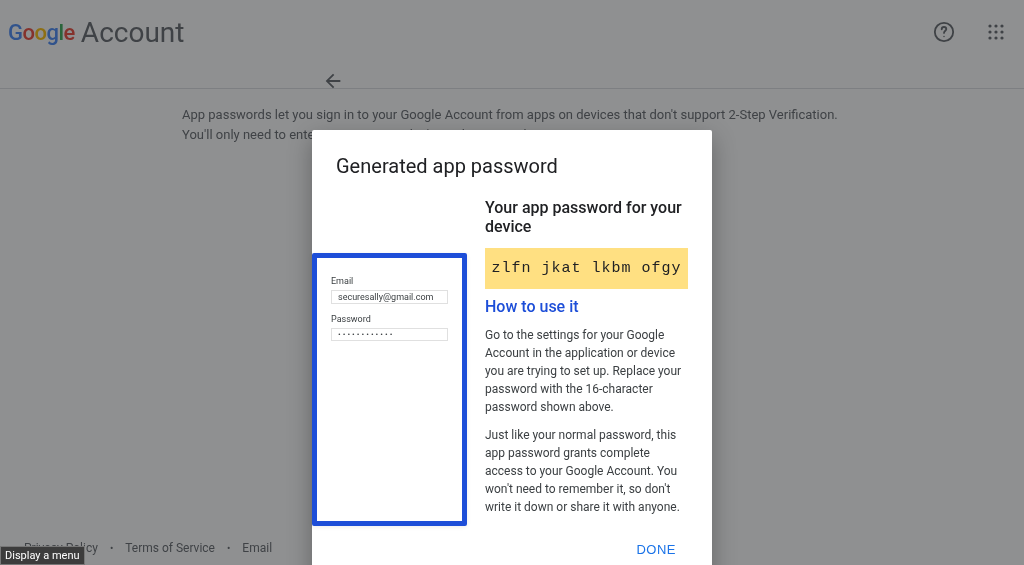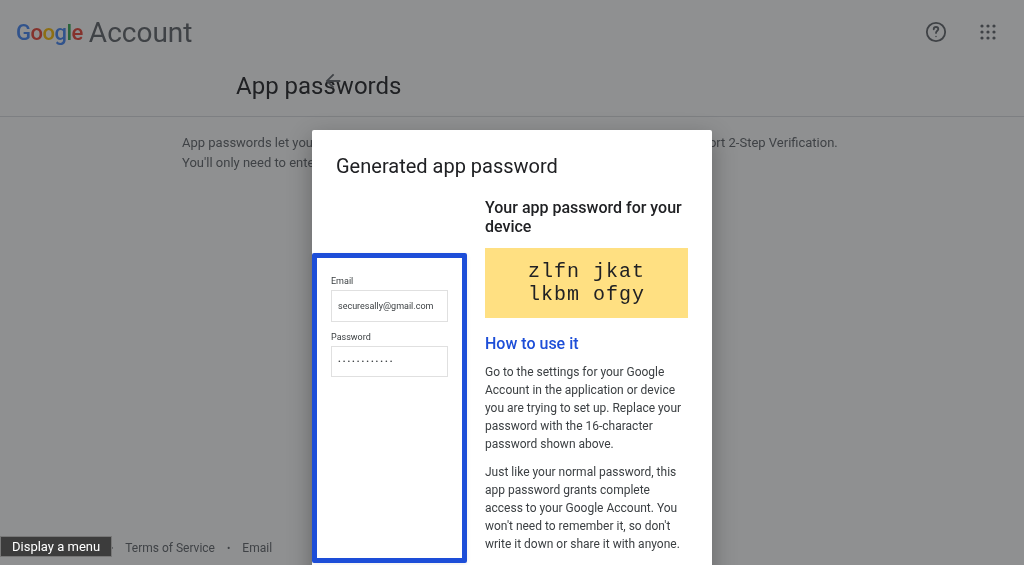--- a/index.html
+++ b/index.html
@@ -8,21 +8,21 @@
       background: #fff;
       width: 1024px;
       height: 565px;
       overflow: hidden;
       position: relative;
     }
     .header {
       height: 64px;
       display: flex;
       align-items: center;
-      padding: 0 16px;
+      padding: 0 8px;
       justify-content: space-between;
     }
     .header-left {
       display: flex;
       align-items: center;
       gap: 4px;
     }
     .google-logo {
       font-size: 22px;
       font-weight: 500;
@@ -135,21 +135,21 @@
       background: #fff;
       box-shadow: 0 1px 4px rgba(0,0,0,0.08);
     }
     .ex-label {
       font-size: 9px;
       color: #3c4043;
       margin-bottom: 4px;
     }
     .ex-input {
       border: 1px solid #e0e0e0;
-      padding: 10px 6px;
+      padding: 1px 6px;
       font-size: 9px;
       color: #3c4043;
       margin-bottom: 10px;
       width: 100%;
       background: #fff;
     }
     .ex-password {
       letter-spacing: 2px;
       font-size: 8px;
     }
@@ -160,24 +160,24 @@
     }
     .right-label {
       font-weight: 500;
       font-size: 16px;
       margin-bottom: 12px;
       color: #202124;
     }
     .pw-box {
       background: #ffe082;
       font-family: "Courier New", monospace;
-      font-size: 20px;
+      font-size: 15px;
       letter-spacing: 1px;
-      padding: 12px 21px;
-      margin-bottom: 16px;
+      padding: 12px 4px;
+      margin-bottom: 8px;
       text-align: center;
       color: #202124;
     }
     .howto-title {
       font-weight: 500;
       font-size: 16px;
       margin-bottom: 10px;
       color: #1d4ed8;
     }
     .howto-text {
@@ -208,26 +208,26 @@
       font-size: 12px;
       color: #5f6368;
       display: flex;
       gap: 12px;
       align-items: center;
     }
     .footer a { color: #5f6368; text-decoration: none; }
     .footer .dot { font-size: 10px; }
     .tooltip-badge {
       position: absolute;
-      bottom: 8px;
+      bottom: 0;
       left: 0;
       background: #3c3c3c;
       color: #fff;
-      font-size: 13px;
-      padding: 2px 11px;
+      font-size: 11px;
+      padding: 2px 4px;
       border: 1px solid #777;
     }
   </style>
 </head>
 <body>
 
 <div class="header">
   <div class="header-left">
     <span class="google-logo">
       <span class="g-blue">G</span><span class="g-red">o</span><span class="g-yellow">o</span><span class="g-blue">g</span><span class="g-green">l</span><span class="g-red">e</span>
@@ -257,21 +257,20 @@
     </div>
   </div>
 </div>
 
 <div class="page-title-row">
   <div class="back-arrow">
     <svg width="22" height="22" viewBox="0 0 24 24" fill="#5f6368">
         <path d="M20 11H7.83l5.59-5.59L12 4l-8 8 8 8 1.41-1.41L7.83 13H20z"></path>
       </svg>
   </div>
-  <h1 class="page-title">App passwords</h1>
 </div>
 
 <hr class="divider">
 
 <div class="content">
   <p class="intro">
     <span>App passwords let you sign in to your Google Account from apps on devices that don't support 2-Step Verification. You'll only need to enter it once so you don't need to remember it. </span><a href="#">Learn more</a>
   </p>
 </div>
 

